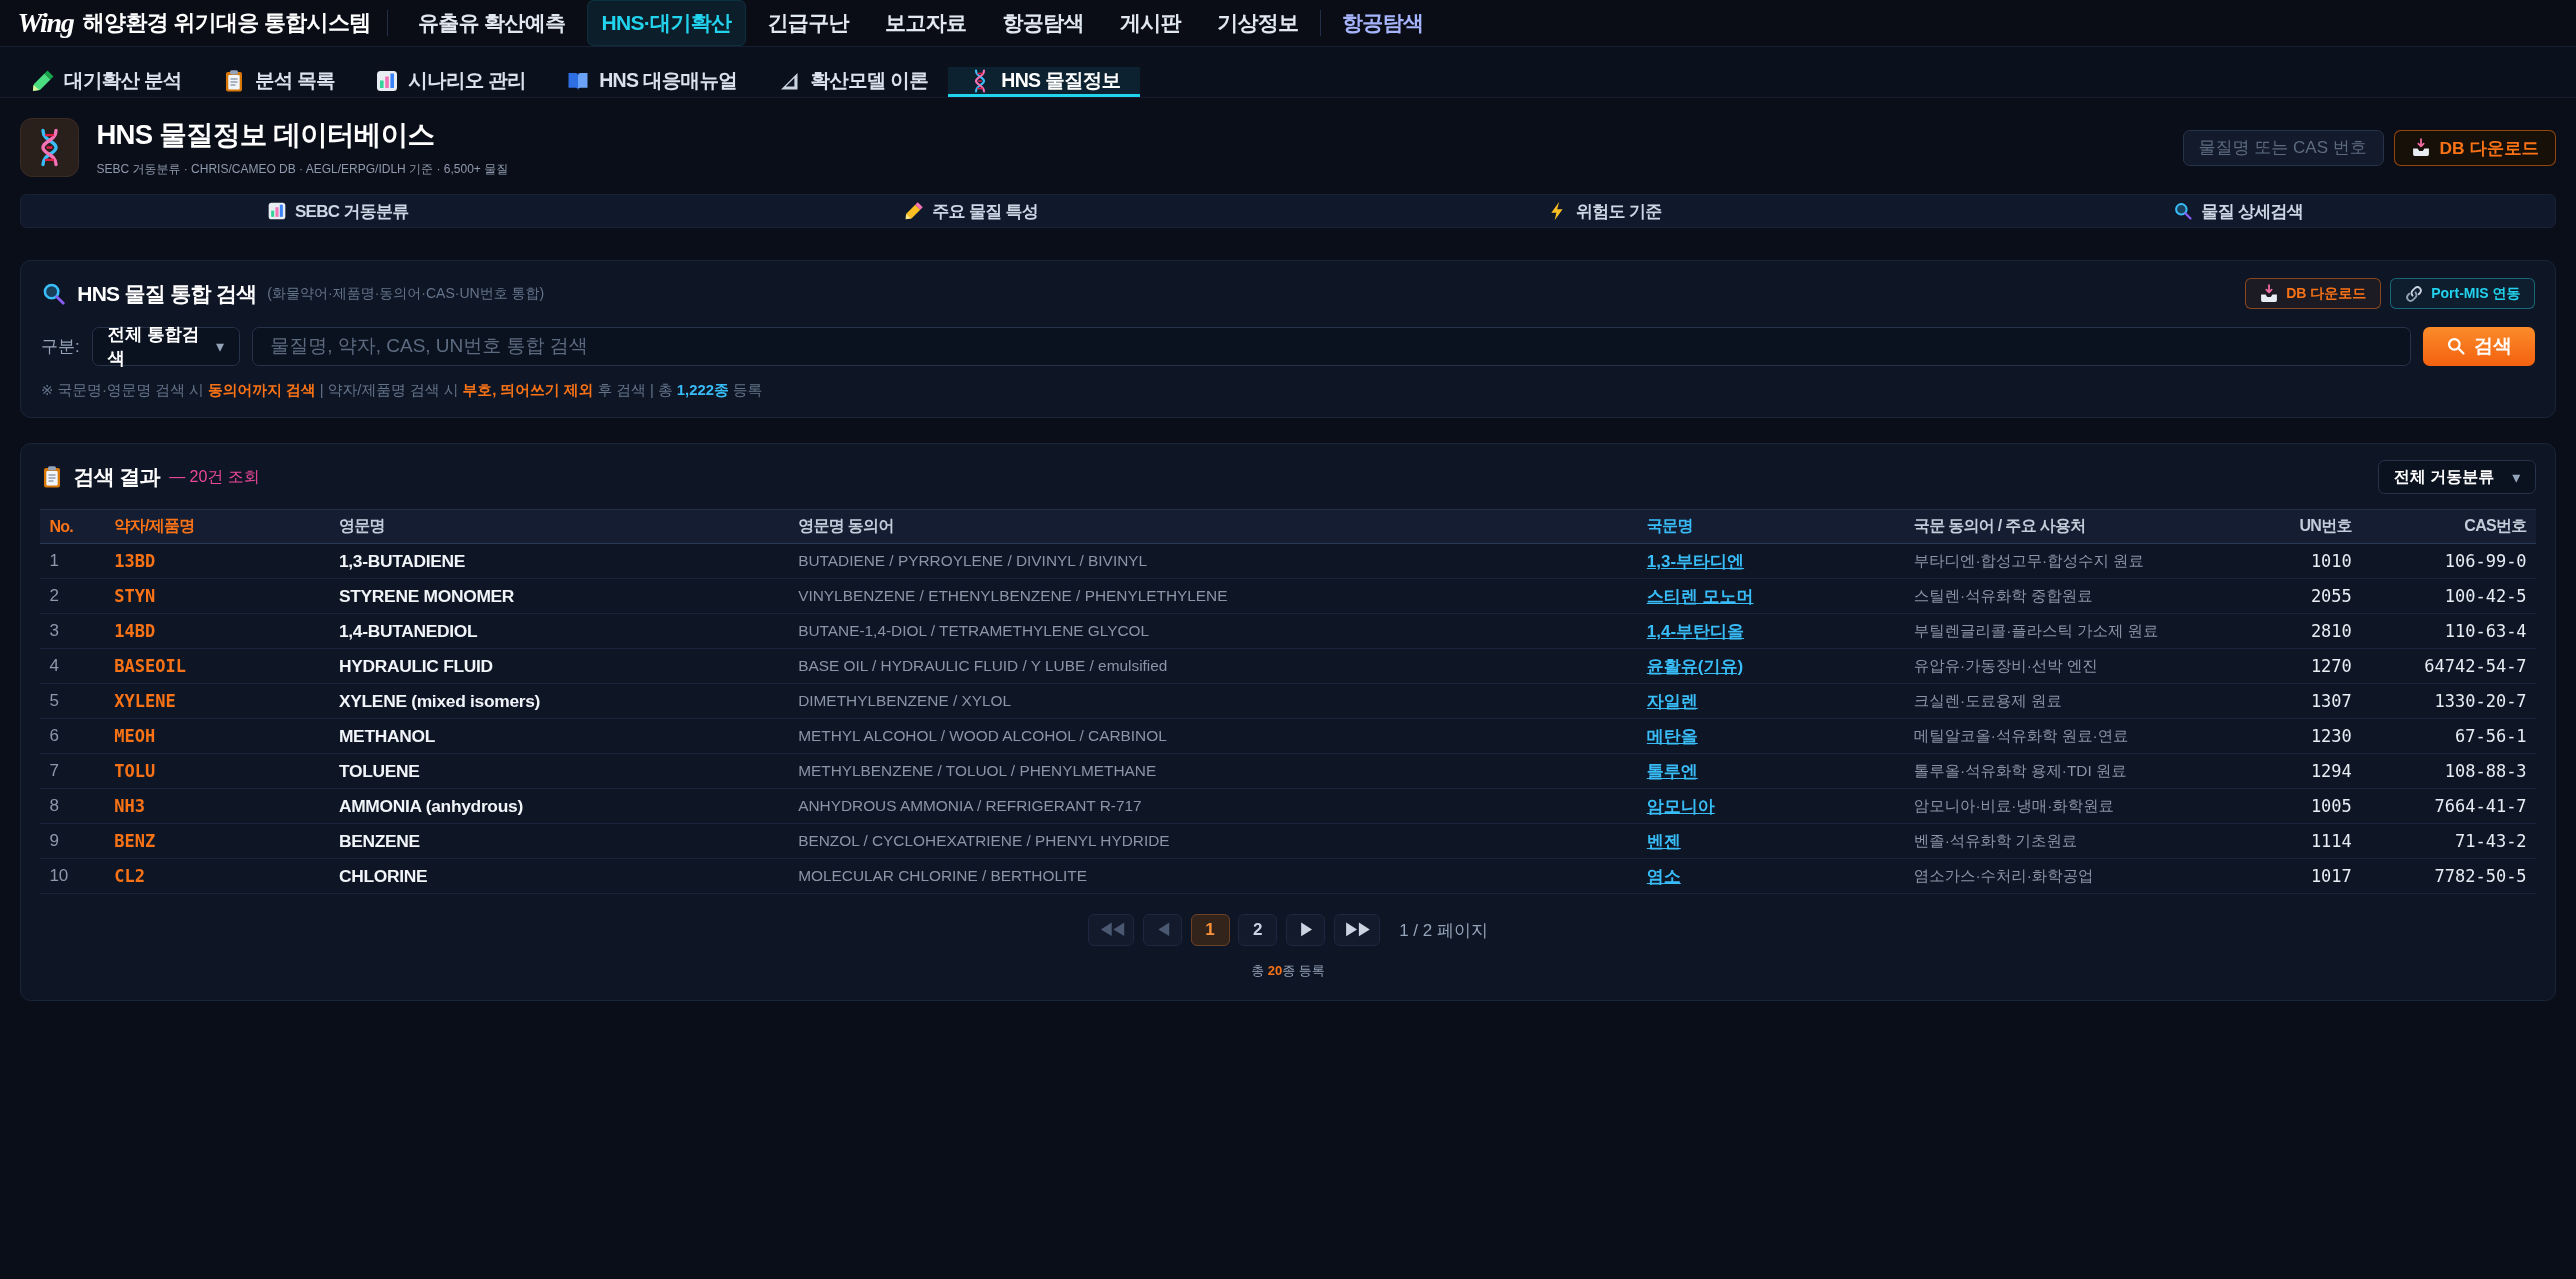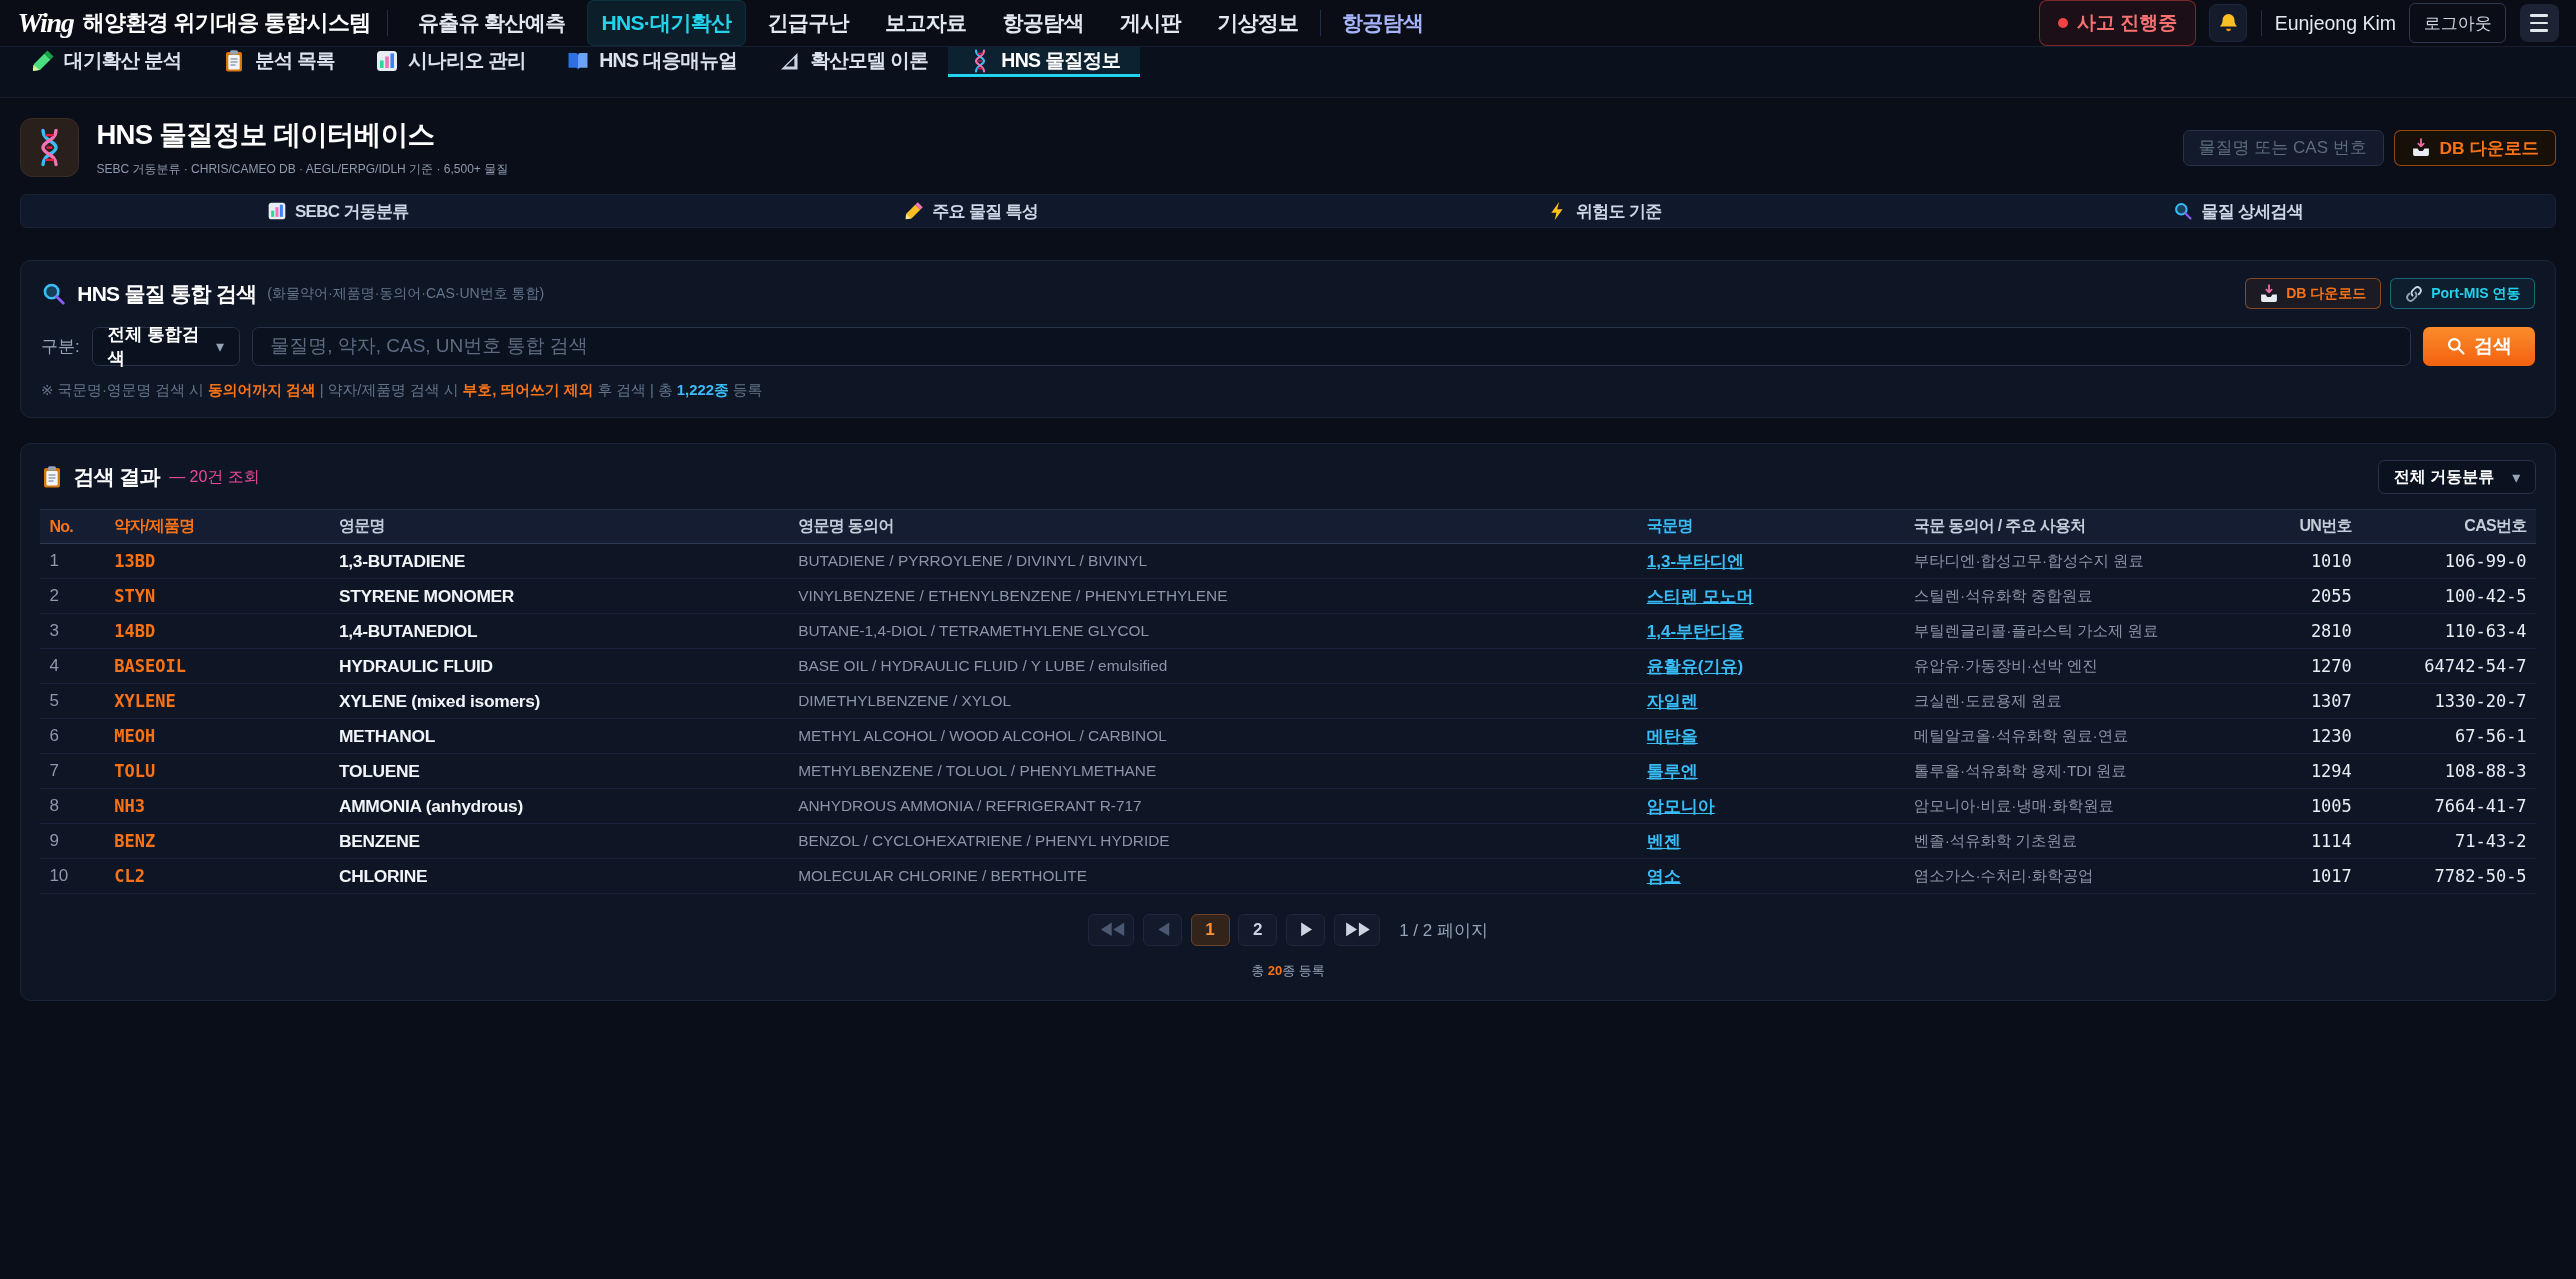--- a/index.html
+++ b/index.html
@@ -19,21 +19,21 @@
   .nav-right { margin-left:auto; display:flex; align-items:center; gap:13.4px; }
   .incident-badge { display:flex; align-items:center; gap:9.4px; color:#f87171; font-size:19px; font-weight:700; border:0.7px solid rgba(239,68,68,.45); background:rgba(127,29,29,.16); padding:8.7px 17.4px; border-radius:8px; white-space:nowrap; }
   .dot { width:10px; height:10px; border-radius:50%; background:#ef4444; }
   .bell-btn { width:38px; height:38px; border-radius:8px; background:#141c2c; display:flex; align-items:center; justify-content:center; border:0.7px solid #1c2740; }
   .user-name { color:#e2e8f0; font-size:19.5px; white-space:nowrap; }
   .logout-btn { color:#cbd5e1; font-size:17px; border:0.7px solid #2c3850; border-radius:6px; padding:7.4px 13.4px; background:transparent; white-space:nowrap; }
   .menu-btn { width:39px; height:38px; border-radius:8px; background:#1b2334; display:flex; flex-direction:column; justify-content:center; align-items:center; gap:4.7px; }
   .menu-btn i { width:18px; height:2.7px; background:#e2e8f0; border-radius:1.3px; }
 
   
-  .subtabs { height:51px; background:#0b101d; border-bottom:0.7px solid #141b2b; display:flex; align-items:flex-start; padding:0 10.7px; }
+  .subtabs { height:51px; background:#0b101d; border-bottom:0.7px solid #141b2b; display:flex; align-items:flex-end; padding:0 10.7px; }
   .subtab { display:flex; align-items:center; gap:9.4px; padding:0 20px; font-size:19.5px; font-weight:700; color:#dbe2ee; letter-spacing:-0.7px; border-bottom:3.4px solid transparent; white-space:nowrap; }
   .subtab svg { width:24px; height:24px; }
   .subtab.active { background:#0c2230; border-bottom-color:#22d3ee; color:#fff; }
 
   
   .page-header { display:flex; align-items:center; padding:19px 20px 16px; gap:17.4px; }
   .title-icon-box { width:59px; height:59px; border-radius:12px; background:#291f1b; border:0.7px solid #3a2c24; display:flex; align-items:center; justify-content:center; }
   .title-icon-box svg { width:39px; height:39px; }
   .page-title { font-size:27.5px; font-weight:700; color:#fff; letter-spacing:-0.7px; }
   .page-subtitle { font-size:12px; color:#8e99ad; margin-top:8px; }
@@ -177,39 +177,20 @@
     <a class="nav-item">유출유 확산예측</a>
     <a class="nav-item active">HNS·대기확산</a>
     <a class="nav-item">긴급구난</a>
     <a class="nav-item">보고자료</a>
     <a class="nav-item">항공탐색</a>
     <a class="nav-item">게시판</a>
     <a class="nav-item">기상정보</a>
     <span class="v-div"></span>
     <a class="nav-item highlight">항공탐색</a>
   </nav>
-  <div class="nav-right">
-    <div class="incident-badge">
-      <span class="dot"></span>
-      <span>사고 진행중</span>
-    </div>
-    <div class="bell-btn">
-      <svg width="23" height="23" viewBox="0 0 34 34">
-          <use href="#i-bell"></use>
-        </svg>
-    </div>
-    <span class="v-div"></span>
-    <span class="user-name">Eunjeong Kim</span>
-    <button class="logout-btn">로그아웃</button>
-    <div class="menu-btn">
-      <i></i>
-        <i></i>
-        <i></i>
-    </div>
-  </div>
 </div>
 
 <div class="subtabs">
   <a class="subtab">
     <svg viewBox="0 0 36 36" width="24" height="24">
         <use href="#i-pen"></use>
       </svg>
     <span>대기확산 분석</span>
   </a>
   <a class="subtab">

